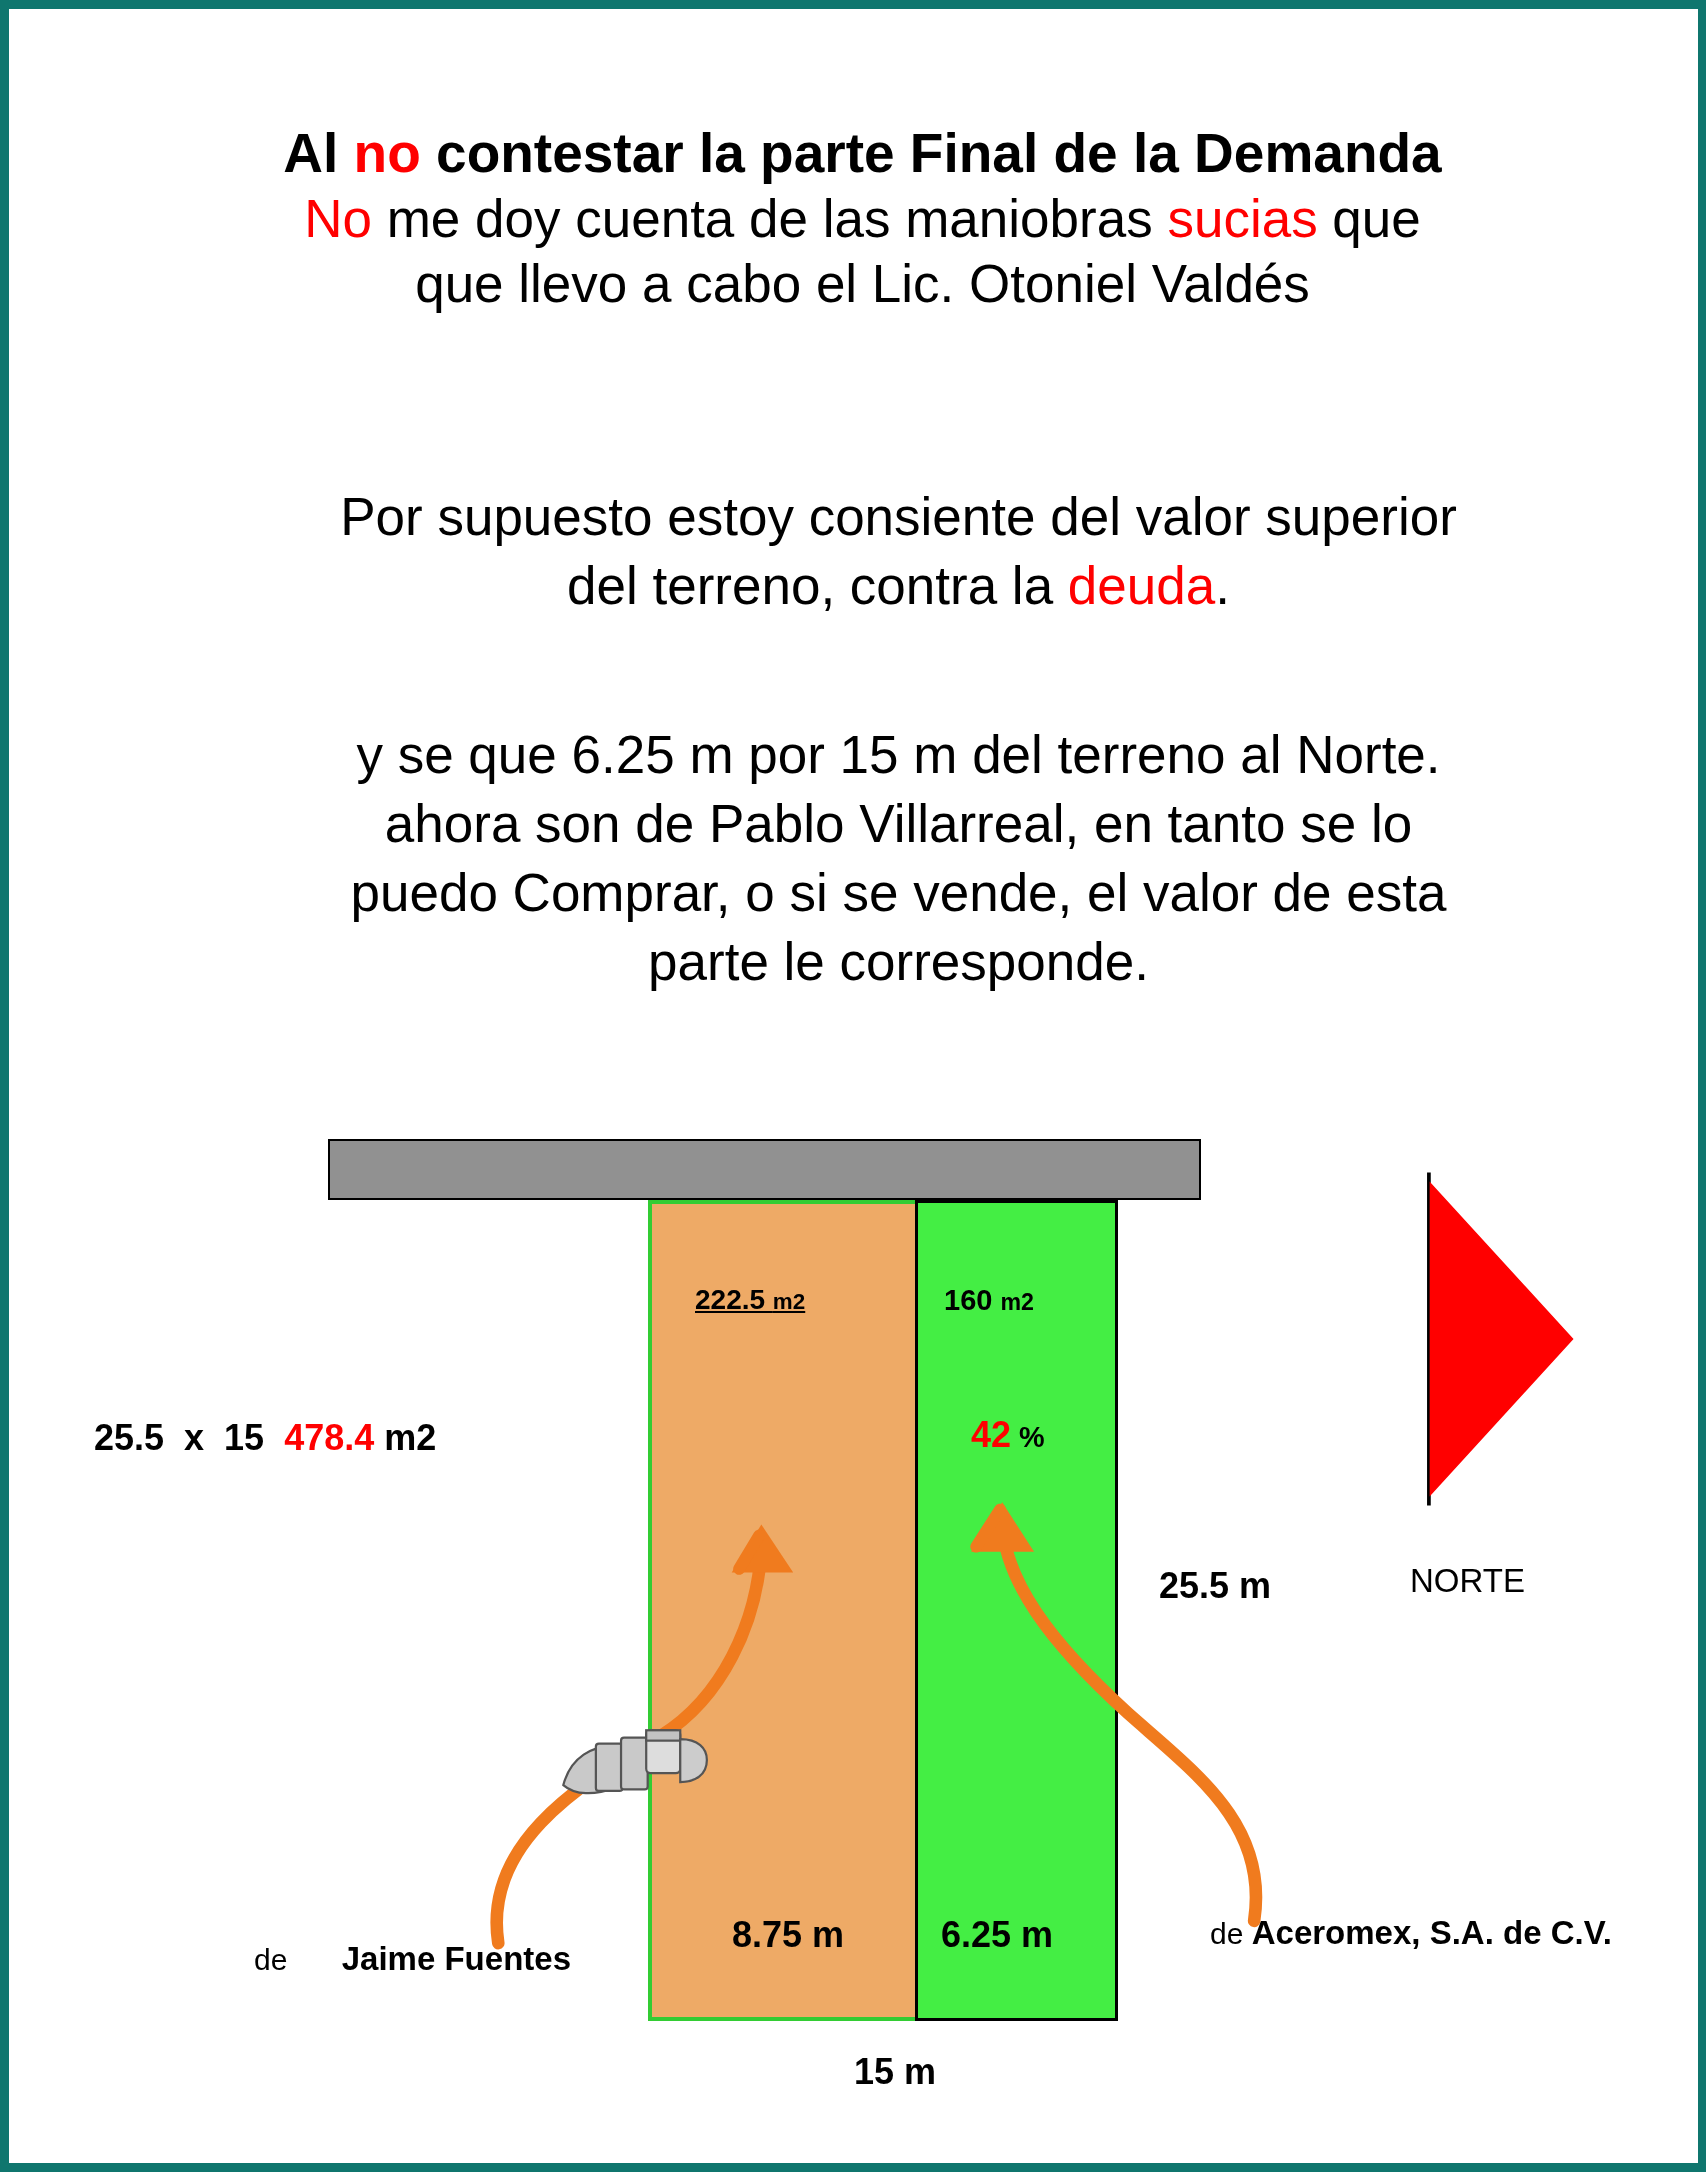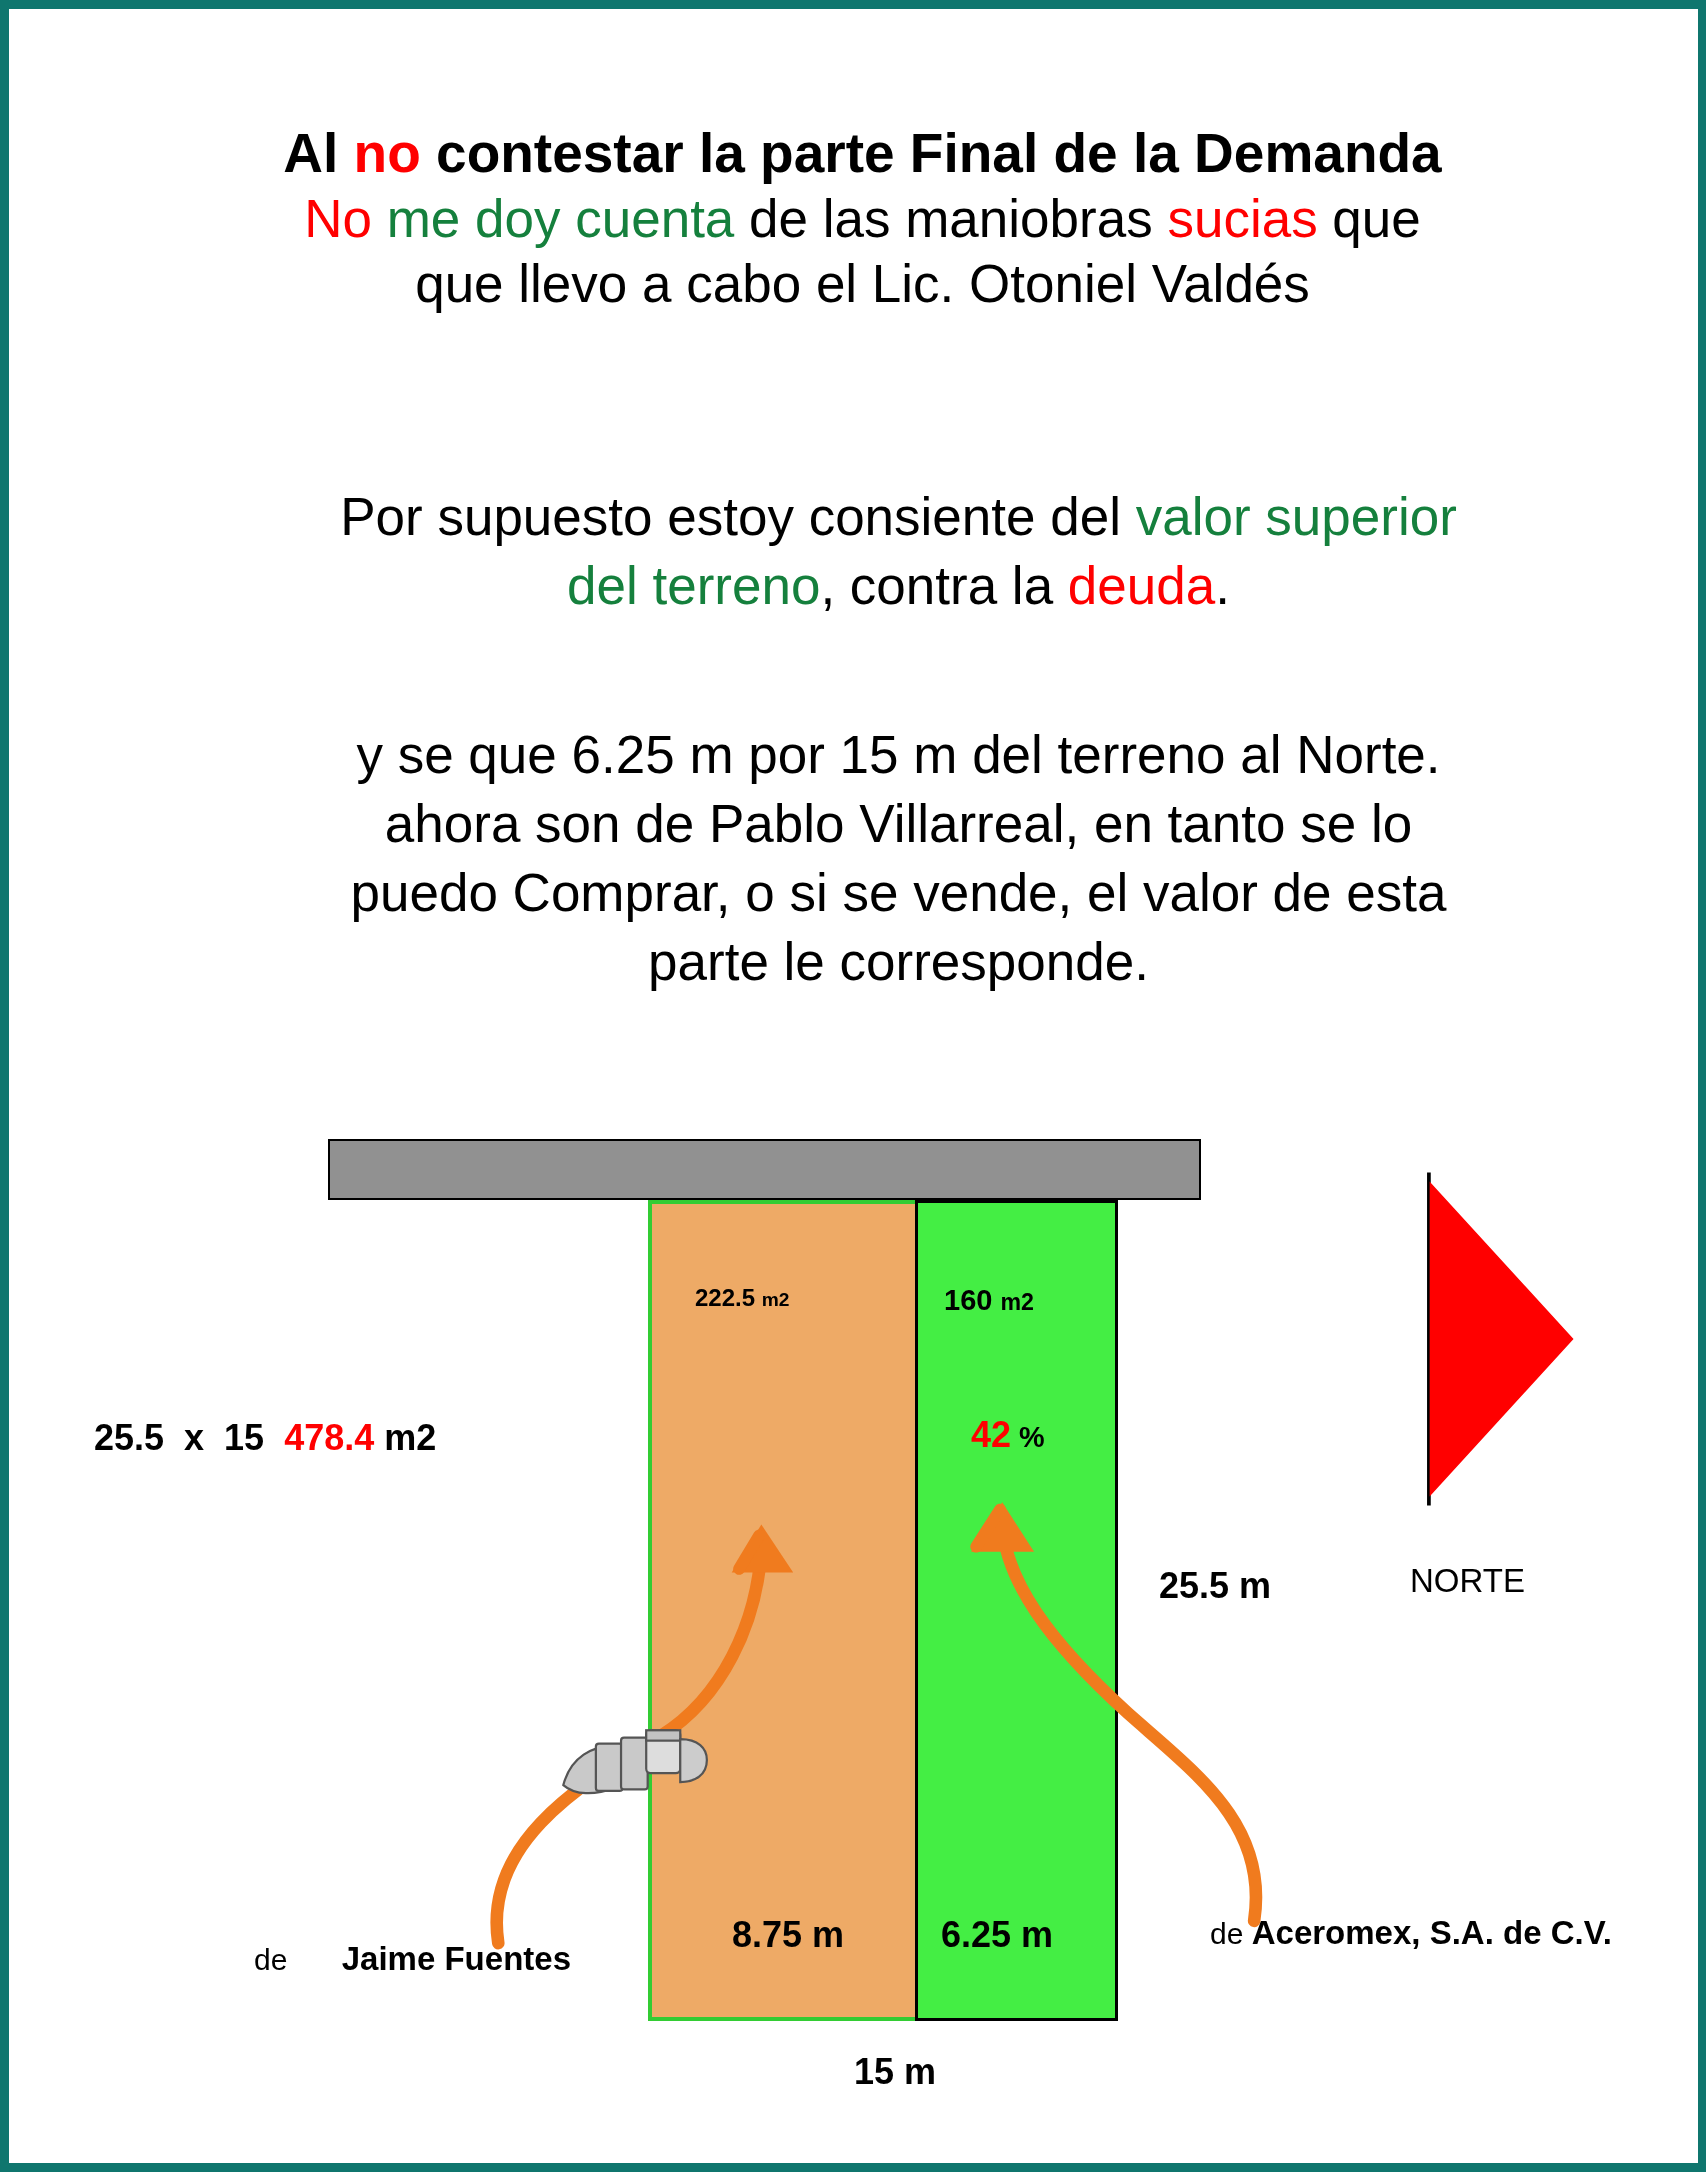--- a/index.html
+++ b/index.html
@@ -37,21 +37,21 @@
   .title {
     font-size: 55px;
     font-weight: bold;
     letter-spacing: 0px;
   }
   .sub {
     font-size: 53px;
     font-weight: normal;
   }
   .red { color: #ff0000; }
-  .blue { color: #15803d; }
+  .blue { color: #000000; }
 
   .para {
     position: absolute;
     left: 178px;
     width: 1423px;
     text-align: center;
     color: #000000;
     font-size: 53px;
     line-height: 1.30;
   }
@@ -103,21 +103,21 @@
   }
 
   .lbl {
     position: absolute;
     color: #000000;
     font-weight: bold;
     white-space: pre;
   }
   .lbl .sm { font-size: 0.80em; font-weight: bold; }
 
-  #lbl-222 { left: 686px; top: 1275px; font-size: 24px; }
+  #lbl-222 { left: 686px; top: 1275px; font-size: 28px; text-decoration: underline; }
   #lbl-160 { left: 935px; top: 1275px; font-size: 29px; }
   #lbl-42  { left: 962px; top: 1405px; font-size: 36px; }
   #lbl-42 .pct { color: #000000; font-size: 0.80em; }
   #lbl-total { left: 85px; top: 1408px; font-size: 36px; }
   #lbl-875 { left: 723px; top: 1905px; font-size: 36px; }
   #lbl-625 { left: 932px; top: 1905px; font-size: 36px; }
   #lbl-15m { left: 845px; top: 2042px; font-size: 36px; }
   #lbl-255m { left: 1150px; top: 1556px; font-size: 36px; }
   #lbl-jaime { left: 245px; top: 1931px; font-size: 30px; font-weight: normal; }
   #lbl-jaime b { font-size: 33px; margin-left: 46px; }

